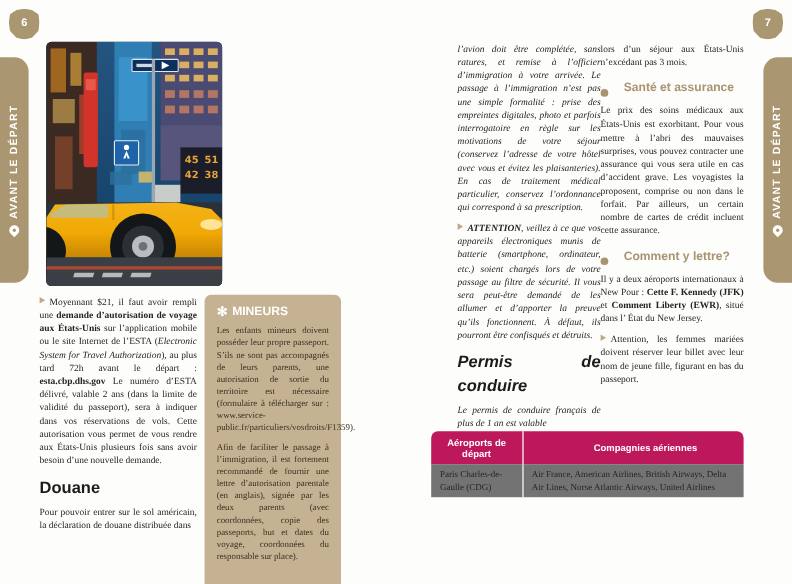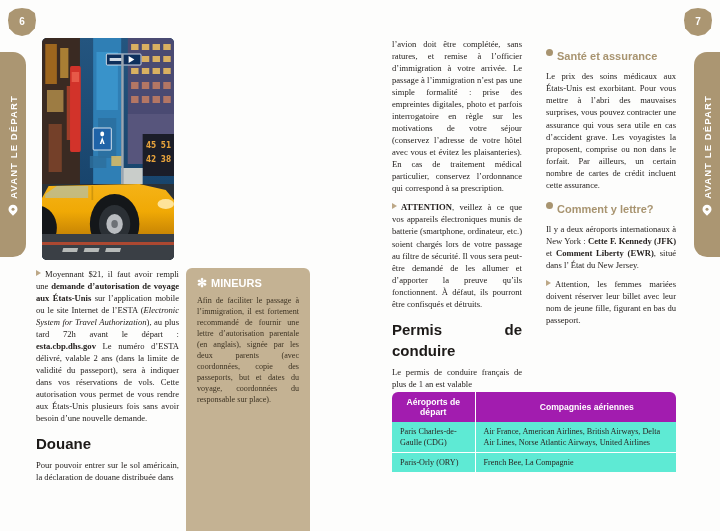--- a/index.html
+++ b/index.html
@@ -46,46 +46,46 @@
     font-family:"Liberation Sans", sans-serif;
     font-size:10px;font-weight:bold;
     display:flex;align-items:center;justify-content:center;
   }
   .folio-left{left:8px;}
   .folio-right{right:8px;}
   .folio span{display:block;line-height:1;}
 
   
   .photo{
-    position:absolute;left:42px;top:38px;width:132px;height:222px;
+    position:absolute;left:42px;top:38px;width:160px;height:222px;
     border-radius:5px;overflow:hidden;
     background:#123;
   }
   .photo svg{display:block;width:100%;height:100%;}
 
   
   .col{position:absolute;font-size:8.6px;line-height:1.40;color:#262220;text-align:justify;}
   .col p{margin:0 0 7px 0;}
   .col-1{left:36px;top:268px;width:143px;}
-  .col-3{left:392px;top:38px;width:130px;}
+  .col-3{left:416px;top:38px;width:130px;font-style:italic;}
   .col-4{left:546px;top:38px;width:130px;}
 
   b{font-weight:bold;}
   i{}
 
   .h-sub{
     font-family:"Liberation Sans", sans-serif;
     font-size:15px;font-weight:bold;color:#1d1a18;
     margin:9px 0 5px 0;
   }
   .h-section{
     font-family:"Liberation Sans", sans-serif;
     font-size:11px;font-weight:bold;color:#a89470;
     margin:11px 0 6px 0;
-    display:flex;align-items:flex-start;gap:4px;
+    display:flex;align-items:flex-end;gap:14px;
   }
   .dot{
     width:7px;height:7px;border-radius:50%;
     background:#a89470;display:inline-block;flex:none;
   }
   .tri{
     display:inline-block;width:0;height:0;
     border-left:5px solid #bda887;
     border-top:3.6px solid transparent;
     border-bottom:3.6px solid transparent;
@@ -111,30 +111,30 @@
     color:#3c3222;text-align:justify;
   }
 
   
   .tbl{
     position:absolute;left:392px;top:392px;width:284px;
     border-collapse:collapse;
     font-size:8.2px;color:#2a2522;
   }
   .tbl th{
-    background:#a21caf;color:#ffffff;
+    background:#be185d;color:#ffffff;
     font-family:"Liberation Sans", sans-serif;
     font-size:8.6px;font-weight:bold;
     padding:5px 8px;
   }
   .tbl th:first-child{border-top-left-radius:6px;}
   .tbl th:last-child{border-top-right-radius:6px;}
   .tbl th + th{border-left:1.5px solid #fdfdfc;padding-left:30px;}
   .tbl td{
-    background:#5eead4;
+    background:#737373;
     padding:4px 8px;vertical-align:top;line-height:1.35;
     border-bottom:1.5px solid #ffffff;
   }
   .tbl td + td{border-left:1.5px solid #ffffff;}
   .tbl tr:last-child td{border-bottom:none;}
 </style>
 </head>
 <body>
 
 <div class="page">
@@ -268,62 +268,60 @@
     </p>
     <div class="h-sub">Douane</div>
     <p>Pour pouvoir entrer sur le sol américain, la déclaration de douane distribuée dans</p>
   </div>
 
   <div class="box">
     <div class="box-title">
       <span class="star">✻</span>
       <span>MINEURS</span>
     </div>
+    <p>Les enfants mineurs doivent posséder leur propre passeport. S’ils ne sont pas accompagnés de leurs parents, une autorisation de sortie du territoire est nécessaire (formulaire à télécharger sur : www.service-public.fr/particuliers/vosdroits/F1359).</p>
     <p>Afin de faciliter le passage à l’immigration, il est fortement recommandé de fournir une lettre d’autorisation parentale (en anglais), signée par les deux parents (avec coordonnées, copie des passeports, but et dates du voyage, coordonnées du responsable sur place).</p>
   </div>
 
   <div class="col col-3">
     <p>l’avion doit être complétée, sans ratures, et remise à l’officier d’immigration à votre arrivée. Le passage à l’immigration n’est pas une simple formalité : prise des empreintes digitales, photo et parfois interrogatoire en règle sur les motivations de votre séjour (conservez l’adresse de votre hôtel avec vous et évitez les plaisanteries). En cas de traitement médical particulier, conservez l’ordonnance qui correspond à sa prescription.</p>
     <p>
       <span class="tri"></span><b>ATTENTION</b><span>, veillez à ce que vos appareils électroniques munis de batterie (smartphone, ordinateur, etc.) soient chargés lors de votre passage au filtre de sécurité. Il vous sera peut-être demandé de les allumer et d’apporter la preuve qu’ils fonctionnent. À défaut, ils pourront être confisqués et détruits.</span>
     </p>
     <div class="h-sub">Permis de conduire</div>
     <p>Le permis de conduire français de plus de 1 an est valable</p>
   </div>
 
   <div class="col col-4">
+    <p>lors d’un séjour aux États-Unis n’excédant pas 3 mois.</p>
     <div class="h-section">
       <span class="dot"></span>
       <span>Santé et assurance</span>
     </div>
     <p>Le prix des soins médicaux aux États-Unis est exorbitant. Pour vous mettre à l’abri des mauvaises surprises, vous pouvez contracter une assurance qui vous sera utile en cas d’accident grave. Les voyagistes la proposent, comprise ou non dans le forfait. Par ailleurs, un certain nombre de cartes de crédit incluent cette assurance.</p>
     <div class="h-section">
       <span class="dot"></span>
       <span>Comment y lettre?</span>
     </div>
     <p>
-      <span>Il y a deux aéroports internationaux à New York : </span><b>Cette F. Kennedy (JFK)</b><span> et </span><b>Comment Liberty (EWR)</b><span>, situé dans l’ État du New Jersey.</span>
+      <span>Il y a deux aéroports internationaux à New Pour : </span><b>Cette F. Kennedy (JFK)</b><span> et </span><b>Comment Liberty (EWR)</b><span>, situé dans l’ État du New Jersey.</span>
     </p>
     <p>
       <span class="tri"></span><span>Attention</span><span>, les femmes mariées doivent réserver leur billet avec leur nom de jeune fille, figurant en bas du passeport.</span>
     </p>
   </div>
 
   <table class="tbl">
     <thead>
       <tr>
         <th>Aéroports de départ</th>
         <th>Compagnies aériennes</th>
       </tr>
     </thead>
     <tbody>
       <tr>
         <td>Paris Charles-de-Gaulle (CDG)</td>
         <td>Air France, American Airlines, British Airways, Delta Air Lines, Norse Atlantic Airways, United Airlines</td>
       </tr>
-      <tr>
-        <td>Paris-Orly (ORY)</td>
-        <td>French Bee, La Compagnie</td>
-      </tr>
     </tbody>
   </table>
 
 </div>
 
 </body></html>

